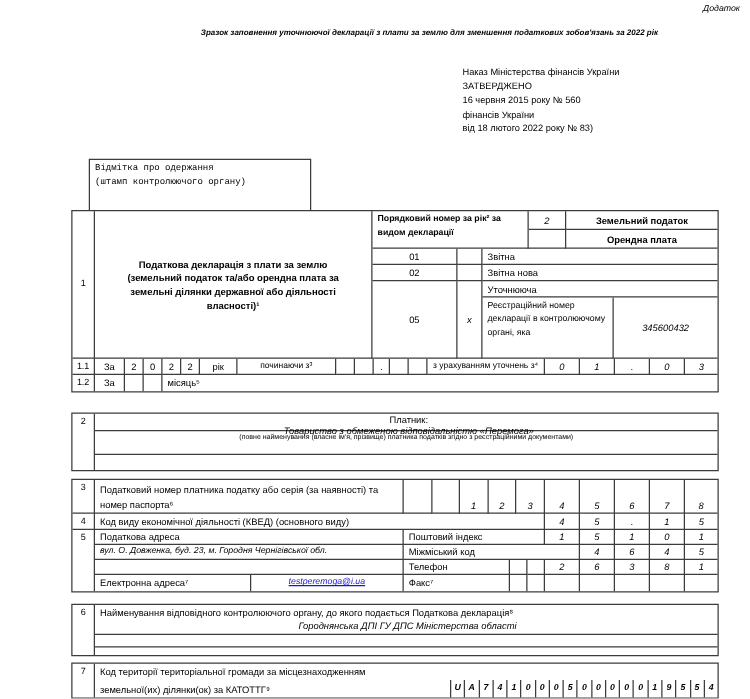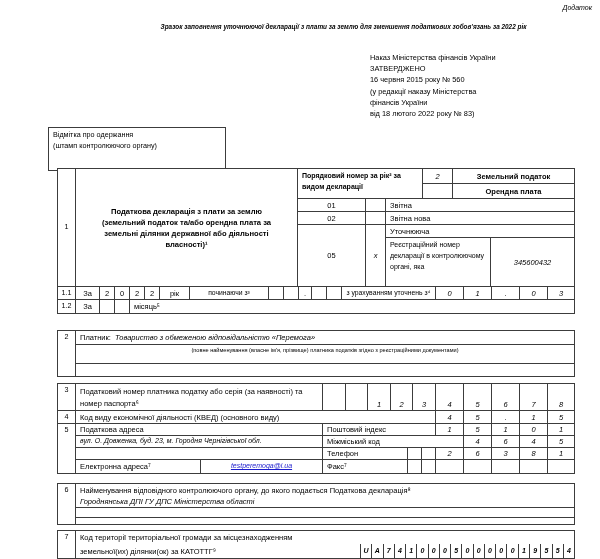--- a/index.html
+++ b/index.html
@@ -4,50 +4,49 @@
 <style>
   :root{ --bc:#3c3c3c; --link:#1a1acc; }
   html,body{margin:0;padding:0;background:#fff;}
   .page{position:relative;width:600px;height:559px;background:#fff;overflow:hidden;
         font-family:"Liberation Sans","DejaVu Sans",sans-serif;color:#000;font-size:7.5px;line-height:1.2;}
   .b{font-weight:bold}.it{font-style:italic}
   .abs{position:absolute}
   .appendix{top:4px;right:8px;font-size:7px;}
   .sample-title{top:23px;left:95px;width:497px;text-align:center;font-size:6.4px;}
   .approved{left:370px;top:52px;font-size:7.4px;line-height:11.2px;}
-  .receipt{left:48px;top:127px;width:178px;height:44px;border:1.4px solid var(--bc);
-           box-sizing:border-box;padding:2px 4px;font-size:7.2px;line-height:10.5px;}
+  .receipt{left:71px;top:127px;width:178px;height:44px;border:1.4px solid var(--bc);
+           box-sizing:border-box;padding:2px 4px;font-size:7.2px;line-height:10.5px;font-family:Liberation Mono, monospace;}
   .sec{position:absolute;left:57px;width:518px;border:1px solid var(--bc);box-sizing:border-box;background:#fff;}
   .row{display:flex;align-items:stretch;}
   .col{display:flex;flex-direction:column;}
   .c{box-sizing:border-box;border-right:1px solid var(--bc);border-bottom:1px solid var(--bc);
      display:flex;align-items:center;justify-content:center;text-align:center;overflow:hidden;}
   .cl{justify-content:flex-start;text-align:left;padding-left:4px;padding-right:2px;}
   .ct{align-items:flex-start;padding-top:1px;}
   .cb{align-items:flex-end;padding-bottom:1px;}
   .nr{border-right:none}.nb{border-bottom:none}
   .num{font-size:7.2px;}
   .f68{font-size:6.8px;}
   .f7{font-size:7px;}
   .tiny{font-size:5.6px;line-height:8px;}
   .link{color:var(--link);text-decoration:underline;font-style:italic;}
-  .uline{border-bottom:1px solid var(--bc);}
+  .uline{border-bottom:1px solid var(--bc);flex-direction:column;}
 </style>
 </head>
 <body>
 
 <div class="page">
 
   <div class="abs appendix it">Додаток</div>
   <div class="abs sample-title it b">Зразок заповнення уточнюючої декларації з плати за землю для зменшення податкових зобов'язань за 2022 рік</div>
   <div class="abs approved">
     <div>Наказ Міністерства фінансів України</div>
     <div>ЗАТВЕРДЖЕНО</div>
     <div>16 червня 2015 року № 560</div>
-    <div>(у редакції наказу Міністерства</div>
     <div>фінансів України</div>
     <div>від 18 лютого 2022 року № 83)</div>
   </div>
   <div class="abs receipt">
     <div>Відмітка про одержання</div>
     <div>(штамп контролюючого органу)</div>
   </div>
 
   <div class="sec" style="top:168px">
     <div class="row" style="height:118px">

